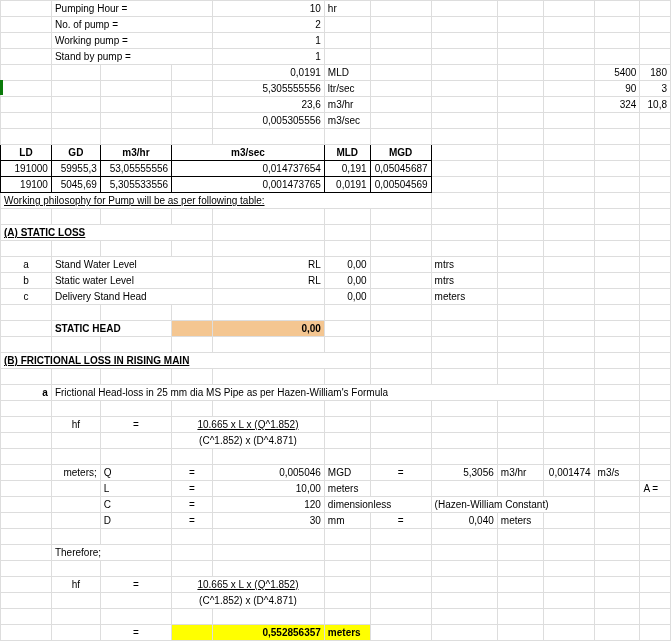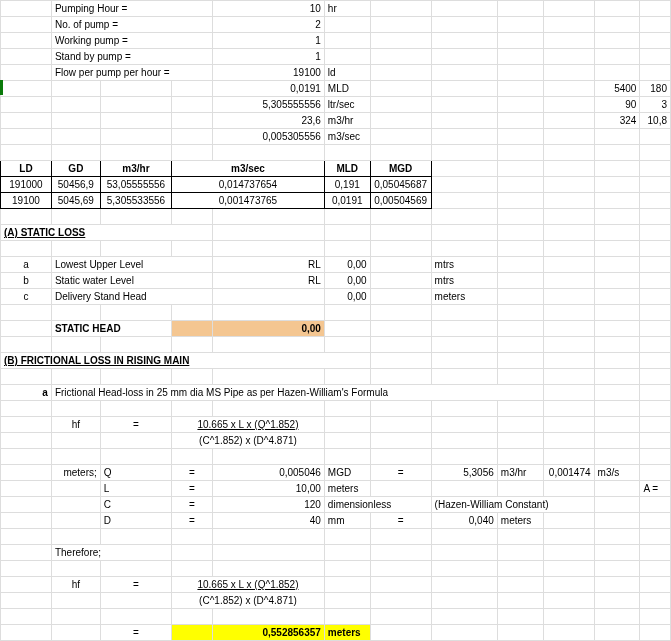--- a/index.html
+++ b/index.html
@@ -30,21 +30,21 @@
 .c-h { width: 65px; }
 .c-i { width: 45px; }
 .c-j { width: 50px; }
 .c-k { width: 45px; }
 .c-l { width: 30px; }
 .right { text-align: right; margin-left: 24px; }
 .center { text-align: center; }
 .bold { font-weight: bold; }
 .underline { text-decoration: underline; }
 .hdr { border: 1px solid #000 !important; font-weight: bold; text-align: center; background: #fff; }
-.dt { border: 1px solid #000 !important; text-align: center; }
+.dt { border: 1px solid #000 !important; text-align: right; }
 .orange { background: #f4c691; }
 .yellow { background: #ffff00; }
 .greenmark { position: absolute; left: 0; top: 80px; width: 3px; height: 15px; background: #0a7a0a; }
 </style>
 </head>
 <body>
 
 <div class="greenmark"></div>
 
 <table class="sheet">
@@ -107,32 +107,20 @@
         <td></td>
         <td></td>
         <td></td>
         <td></td>
         <td></td>
         <td></td>
         <td></td>
       </tr>
 <tr>
         <td></td>
-        <td colspan="3">Flow per pump per hour =</td>
-        <td class="right">19100</td>
-        <td>ld</td>
-        <td></td>
-        <td></td>
-        <td></td>
-        <td></td>
-        <td></td>
-        <td></td>
-      </tr>
-<tr>
-        <td></td>
         <td></td>
         <td></td>
         <td></td>
         <td class="right">0,0191</td>
         <td>MLD</td>
         <td></td>
         <td></td>
         <td></td>
         <td></td>
         <td class="right">5400</td>
@@ -205,21 +193,21 @@
 <td class="hdr">MGD</td>
 <td></td>
         <td></td>
         <td></td>
         <td></td>
         <td></td>
       </tr>
 
 <tr>
 <td class="dt">191000</td>
-<td class="dt">50456,9</td>
+<td class="dt">59955,3</td>
 <td class="dt">53,05555556</td>
 <td class="dt" colspan="2">0,014737654</td>
 <td class="dt">0,191</td>
 <td class="dt">0,05045687</td>
 <td></td>
         <td></td>
         <td></td>
         <td></td>
         <td></td>
       </tr>
@@ -231,20 +219,28 @@
 <td class="dt" colspan="2">0,001473765</td>
 <td class="dt">0,0191</td>
 <td class="dt">0,00504569</td>
 <td></td>
         <td></td>
         <td></td>
         <td></td>
         <td></td>
       </tr>
 
+<tr>
+        <td colspan="7" class="underline">Working philosophy for Pump will be as per following table:</td>
+        <td></td>
+        <td></td>
+        <td></td>
+        <td></td>
+        <td></td>
+      </tr>
 
 <tr>
         <td></td>
         <td></td>
         <td></td>
         <td></td>
         <td></td>
         <td></td>
         <td></td>
         <td></td>
@@ -276,21 +272,21 @@
         <td></td>
         <td></td>
         <td></td>
         <td></td>
         <td></td>
         <td></td>
       </tr>
 
 <tr>
         <td class="center">a</td>
-        <td colspan="3">Lowest Upper Level</td>
+        <td colspan="3">Stand Water Level</td>
         <td class="right">RL</td>
         <td class="right">0,00</td>
         <td></td>
         <td>mtrs</td>
         <td></td>
         <td></td>
         <td></td>
         <td></td>
       </tr>
 <tr>
@@ -489,21 +485,21 @@
         <td colspan="2">dimensionless</td>
         <td colspan="3">(Hazen-William Constant)</td>
         <td></td>
         <td></td>
       </tr>
 <tr>
         <td></td>
         <td></td>
         <td>D</td>
         <td class="center">=</td>
-        <td class="right">40</td>
+        <td class="right">30</td>
         <td>mm</td>
         <td class="center">=</td>
         <td class="right">0,040</td>
         <td>meters</td>
         <td></td>
         <td></td>
         <td></td>
       </tr>
 
 <tr>

